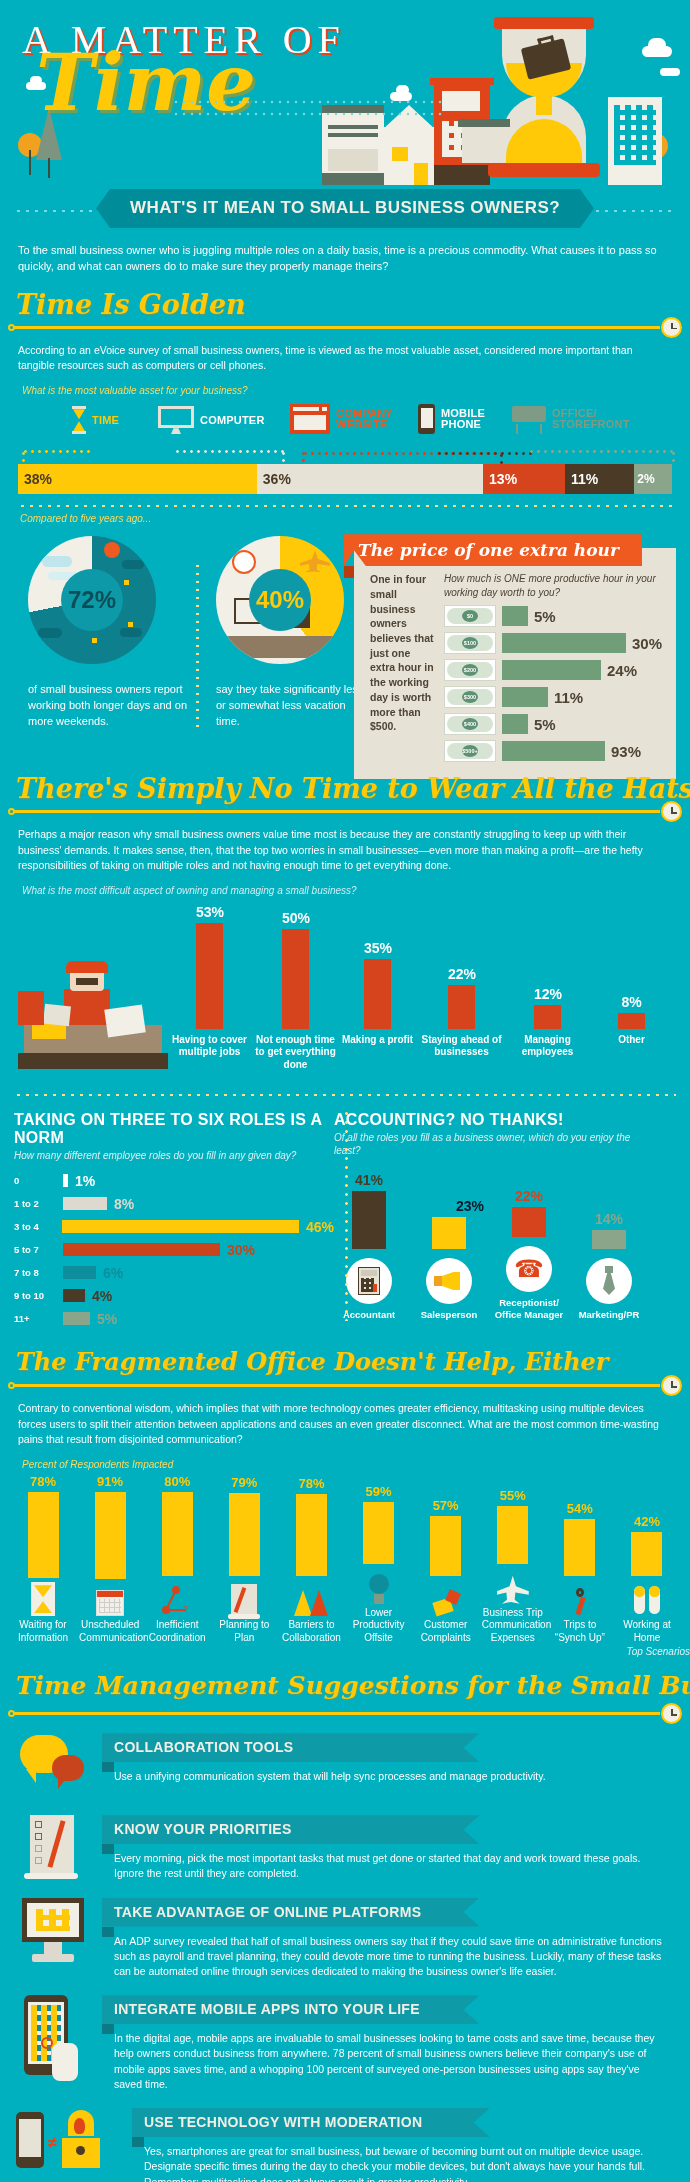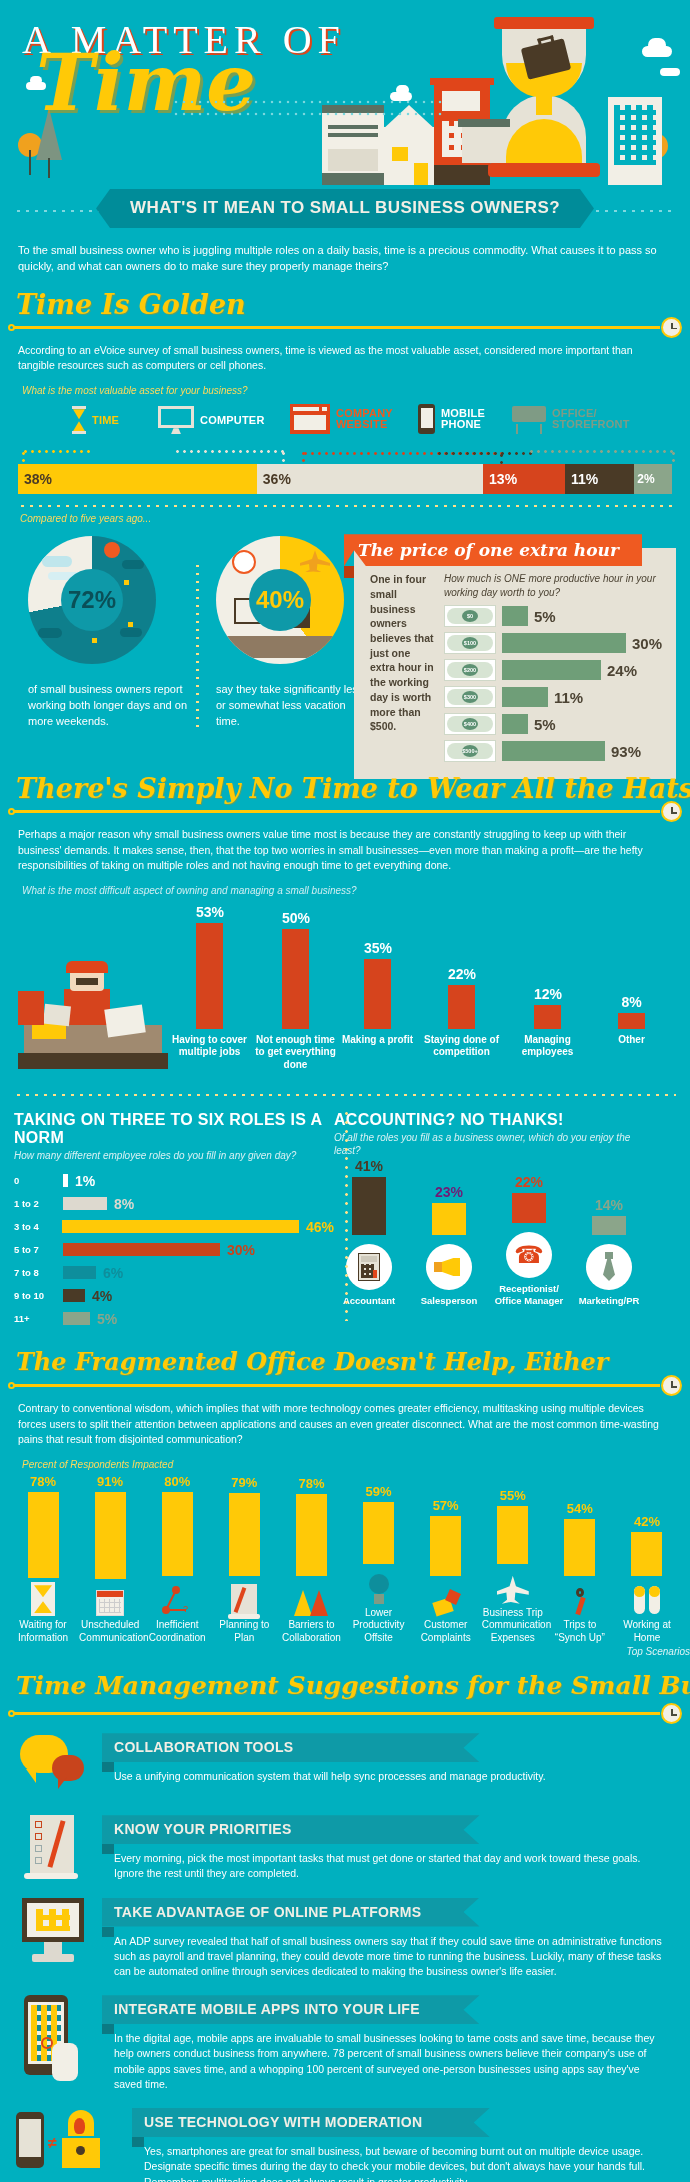--- a/index.html
+++ b/index.html
@@ -129,21 +129,21 @@
   
   .two-col { position: relative; margin-top: 6px; }
   .dots-top { height: 4px; margin: 0 14px; background-image: radial-gradient(circle, #ffe08a 1.3px, transparent 1.5px); background-size: 9px 4px; }
   .col-title { font-size: 16px; font-weight: bold; letter-spacing: .3px; padding: 8px 0 2px 0; }
   .col-q { font-size: 10px; font-style: italic; color: #d8f2f4; line-height: 1.35; }
   .roles-row { display: flex; align-items: center; gap: 7px; margin-top: 6px; height: 17px; }
   .roles-lab { width: 42px; font-size: 9.5px; font-weight: bold; text-align: left; }
   .roles-bar { height: 13px; }
   .roles-val { font-size: 14px; font-weight: bold; }
 
-  .acct-cols { display: flex; justify-content: space-between; align-items: flex-end; margin-top: 0; }
+  .acct-cols { display: flex; justify-content: space-between; align-items: flex-end; margin-top: 14px; }
   .acct-col { width: 70px; text-align: center; }
   .acct-val { font-size: 14px; font-weight: bold; margin-bottom: 3px; }
   .acct-bar { width: 34px; margin: 0 auto; }
   .acct-circle { width: 46px; height: 46px; border-radius: 50%; background: #fff; margin: 9px auto 5px auto;
                  display:flex; align-items:center; justify-content:center; font-size: 22px; }
   .acct-lab { font-size: 9.5px; font-weight: bold; line-height: 1.25; }
 
   .vdivider { position: absolute; left: 50%; top: 6px; bottom: 6px; width: 3px;
               background-image: radial-gradient(circle, #ffe08a 1.3px, transparent 1.5px); background-size: 3px 9px; }
 
@@ -451,21 +451,21 @@
       <div class="hbar-lab">Not enough time to get everything done</div>
     </div>
     <div class="hbar-col" style="left:364px;">
       <div class="hbar-val">35%</div>
       <div class="hbar" style="height:70px;"></div>
       <div class="hbar-lab">Making a profit</div>
     </div>
     <div class="hbar-col" style="left:448px;">
       <div class="hbar-val">22%</div>
       <div class="hbar" style="height:44px;"></div>
-      <div class="hbar-lab">Staying done of competition</div>
+      <div class="hbar-lab">Staying ahead of businesses</div>
     </div>
     <div class="hbar-col" style="left:534px;">
       <div class="hbar-val">12%</div>
       <div class="hbar" style="height:24px;"></div>
       <div class="hbar-lab">Managing employees</div>
     </div>
     <div class="hbar-col" style="left:618px;">
       <div class="hbar-val">8%</div>
       <div class="hbar" style="height:16px;"></div>
       <div class="hbar-lab">Other</div>
@@ -527,21 +527,21 @@
           <div class="acct-circle">
             <div style="width:22px;height:28px;background:#e6e2d6;border:1.5px solid #4a3a26;position:relative;">
               <div style="position:absolute;top:2px;left:2px;right:2px;height:6px;background:#cfcabc;"></div>
               <div style="position:absolute;bottom:2px;left:2px;width:13px;height:14px;background:repeating-linear-gradient(90deg,#4a3a26 0 3px,transparent 3px 5px),repeating-linear-gradient(0deg,#4a3a26 0 3px,transparent 3px 5px);"></div>
               <div style="position:absolute;bottom:2px;right:2px;width:4px;height:8px;background:#e0451a;"></div>
             </div>
           </div>
           <div class="acct-lab">Accountant</div>
         </div>
         <div class="acct-col">
-          <div class="acct-val" style="color:#701a75;">23%</div>
+          <div class="acct-val" style="color:#0f172a;text-align:right;">23%</div>
           <div class="acct-bar" style="height:32px;background:#ffc907;"></div>
           <div class="acct-circle">
             <div style="width:30px;height:22px;position:relative;">
               <div style="position:absolute;left:4px;top:2px;width:22px;height:18px;background:#ffc907;clip-path:polygon(0 30%,70% 0,100% 0,100% 100%,70% 100%,0 70%);"></div>
               <div style="position:absolute;left:0;top:6px;width:8px;height:10px;background:#f0a11e;"></div>
             </div>
           </div>
           <div class="acct-lab">Salesperson</div>
         </div>
         <div class="acct-col">

